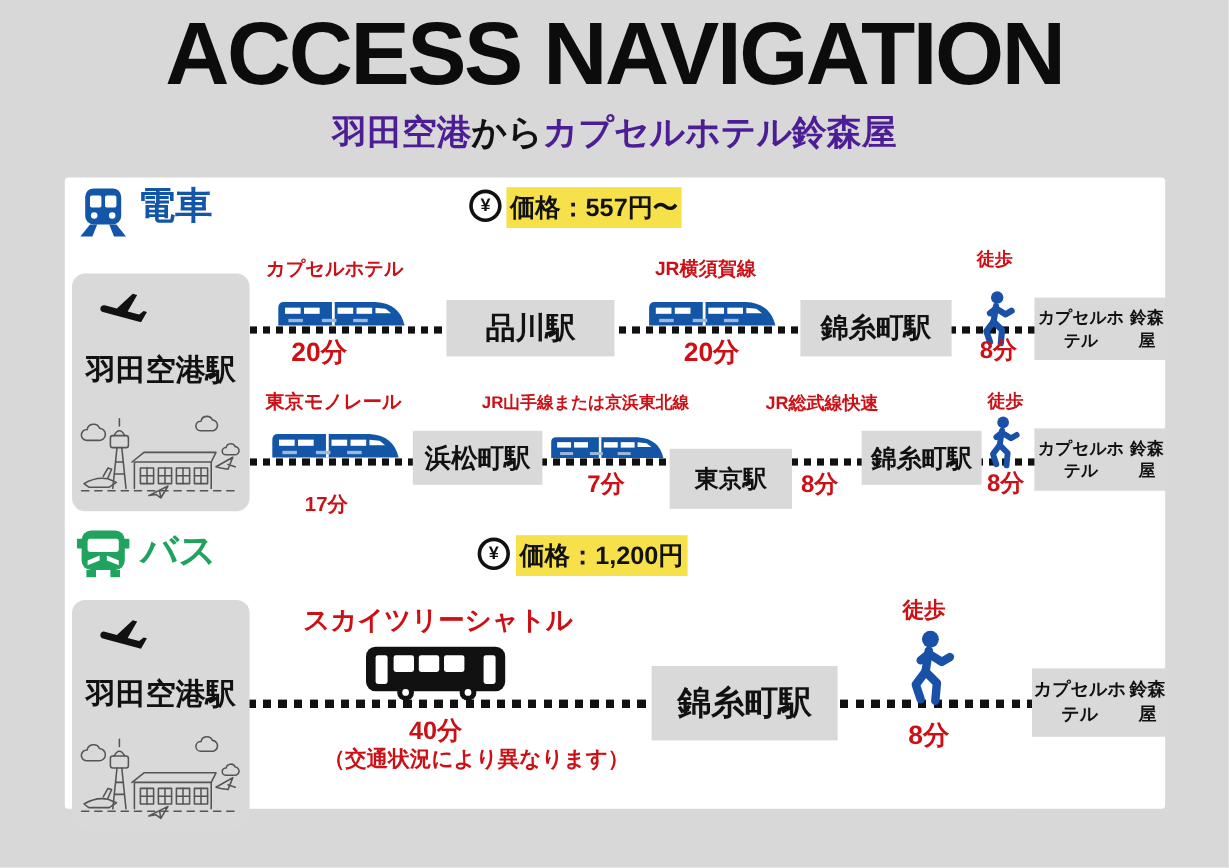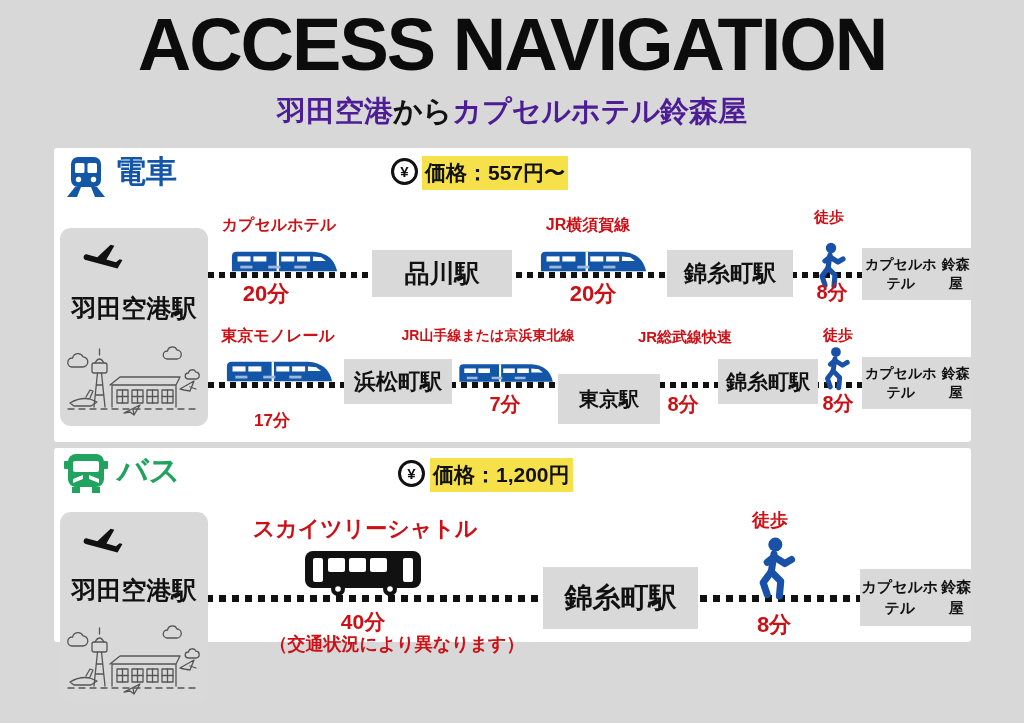--- a/index.html
+++ b/index.html
@@ -6,21 +6,21 @@
   .canvas{position:relative;width:1024px;height:723px;background:#d8d8d8;overflow:hidden;
           font-family:"Liberation Sans","DejaVu Sans",sans-serif;color:#111;}
   .abs{position:absolute;}
   .title{position:absolute;top:2px;left:0;right:0;margin:0;text-align:center;
          font-size:74px;font-weight:900;letter-spacing:-2px;color:#0c0c0c;line-height:1.15;}
   .subtitle{position:absolute;top:96px;left:0;right:0;text-align:center;
             font-size:29px;font-weight:800;line-height:1.1;}
   .purple{color:#4c1d95;}
   .panel{position:absolute;left:54px;width:917px;background:#ffffff;border-radius:3px;}
   .p-train{top:148px;height:294px;}
-  .p-bus{top:448px;height:194px;}
+  .p-bus{top:436px;height:238px;}
   .sec-label{position:absolute;font-size:31px;font-weight:800;line-height:1;}
   .blue{color:#1356a8;} .green{color:#1fa35f;}
   .yen{position:absolute;width:21px;height:21px;border:3px solid #111;border-radius:50%;
        background:#fff;display:flex;align-items:center;justify-content:center;
        font-size:15px;font-weight:900;color:#111;}
   .price{position:absolute;background:#f7e14b;color:#111;font-size:21px;font-weight:800;
          padding:3px 3px;white-space:nowrap;}
   .origin-box{position:absolute;background:#d9d9d9;border-radius:11px;z-index:2;}
   .origin-label{position:absolute;left:0;width:100%;text-align:center;
                 font-size:25px;font-weight:800;color:#111;}

